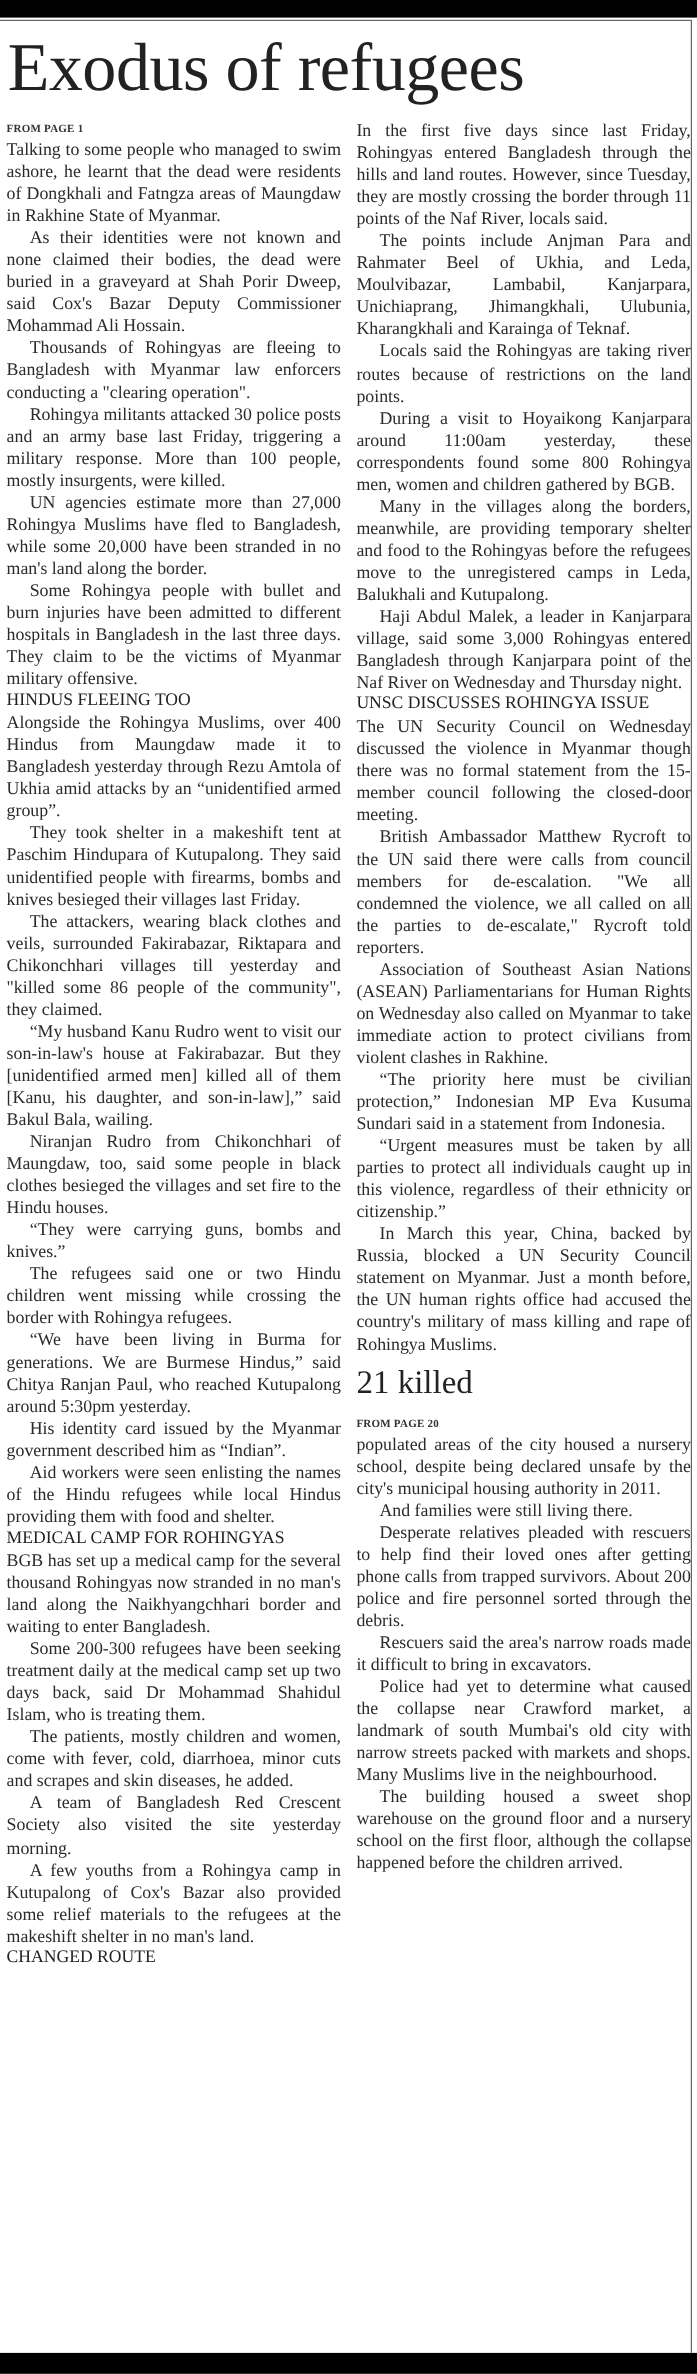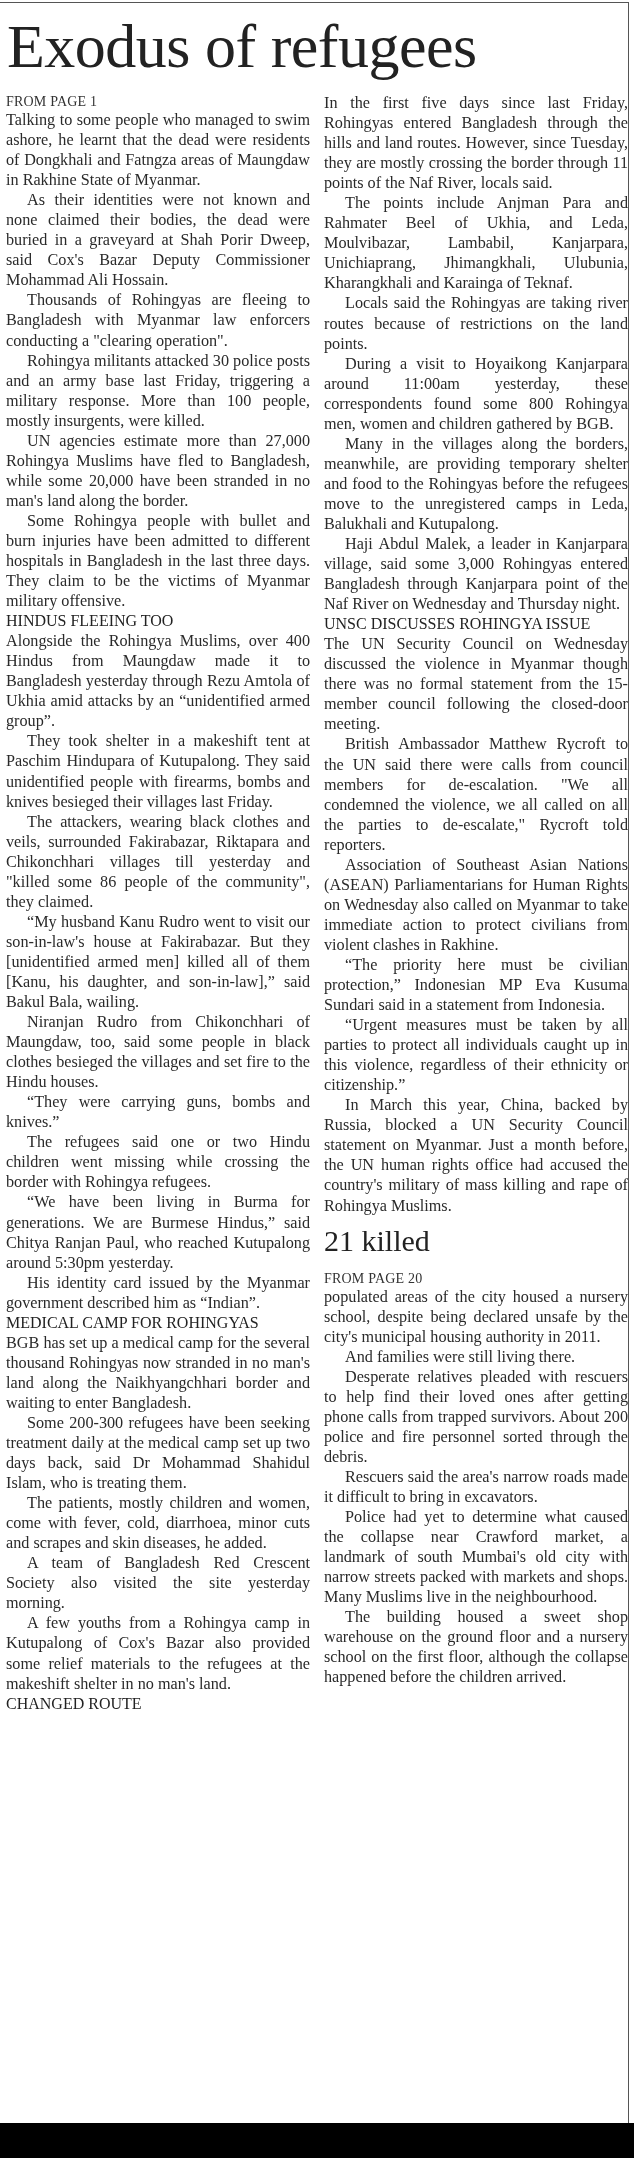--- a/index.html
+++ b/index.html
@@ -1,24 +1,24 @@
 <!DOCTYPE html>
 <html><head>
 <meta charset="utf-8">
 <style>
   html, body { margin:0; padding:0; }
   body { width:634px; height:2158px; background:#000; overflow:hidden; position:relative; font-family:"Liberation Serif","DejaVu Serif",serif; color:#2a2a2a; }
-  .page { position:absolute; left:0; top:0; width:634px; height:2123px; background:#fff; overflow:hidden; }
+  .page { position:absolute; left:0; top:16px; width:634px; height:2123px; background:#fff; overflow:hidden; }
   .top-rule { position:absolute; left:0; top:2px; width:628px; height:1px; background:#555; }
   .right-rule { position:absolute; left:628px; top:2px; width:1px; height:2121px; background:#555; }
   .headline { position:absolute; left:7px; top:10px; margin:0; font-weight:normal; font-size:62px; line-height:72px; letter-spacing:-0.5px; color:#222; white-space:nowrap; }
   .col { position:absolute; top:93px; width:304px; font-size:16.2px; line-height:20.05px; text-align:justify; }
   .col-left { left:6px; }
   .col-right { left:324px; }
-  .kicker { font-size:14px; font-weight:normal; color:#333; line-height:17px; margin:0; letter-spacing:0.2px; }
+  .kicker { font-size:10px; font-weight:bold; color:#333; line-height:17px; margin:0; letter-spacing:0.2px; }
   .p { margin:0; text-indent:21px; }
   .p.noindent { text-indent:0; }
   .subhead { margin:0; font-weight:normal; font-size:16px; line-height:20px; color:#222; text-align:left; }
   .headline2 { margin:2px 0 6px 0; font-weight:normal; font-size:30px; line-height:46px; color:#222; text-align:left; }
 </style>
 </head>
 <body>
 
 <div class="page">
   <div class="top-rule"></div>
@@ -38,20 +38,21 @@
         <h3 class="subhead">HINDUS FLEEING TOO</h3>
         <p class="p noindent">Alongside the Rohingya Muslims, over 400 Hindus from Maungdaw made it to Bangladesh yesterday through Rezu Amtola of Ukhia amid attacks by an “unidentified armed group”.</p>
         <p class="p">They took shelter in a makeshift tent at Paschim Hindupara of Kutupalong. They said unidentified people with firearms, bombs and knives besieged their villages last Friday.</p>
         <p class="p">The attackers, wearing black clothes and veils, surrounded Fakirabazar, Riktapara and Chikonchhari villages till yesterday and "killed some 86 people of the community", they claimed.</p>
         <p class="p">“My husband Kanu Rudro went to visit our son-in-law's house at Fakirabazar. But they [unidentified armed men] killed all of them [Kanu, his daughter, and son-in-law],” said Bakul Bala, wailing.</p>
         <p class="p">Niranjan Rudro from Chikonchhari of Maungdaw, too, said some people in black clothes besieged the villages and set fire to the Hindu houses.</p>
         <p class="p">“They were carrying guns, bombs and knives.”</p>
         <p class="p">The refugees said one or two Hindu children went missing while crossing the border with Rohingya refugees.</p>
         <p class="p">“We have been living in Burma for generations. We are Burmese Hindus,” said Chitya Ranjan Paul, who reached Kutupalong around 5:30pm yesterday.</p>
         <p class="p">His identity card issued by the Myanmar government described him as “Indian”.</p>
+        <p class="p">Aid workers were seen enlisting the names of the Hindu refugees while local Hindus providing them with food and shelter.</p>
         <h3 class="subhead">MEDICAL CAMP FOR ROHINGYAS</h3>
         <p class="p noindent">BGB has set up a medical camp for the several thousand Rohingyas now stranded in no man's land along the Naikhyangchhari border and waiting to enter Bangladesh.</p>
         <p class="p">Some 200-300 refugees have been seeking treatment daily at the medical camp set up two days back, said Dr Mohammad Shahidul Islam, who is treating them.</p>
         <p class="p">The patients, mostly children and women, come with fever, cold, diarrhoea, minor cuts and scrapes and skin diseases, he added.</p>
         <p class="p">A team of Bangladesh Red Crescent Society also visited the site yesterday morning.</p>
         <p class="p">A few youths from a Rohingya camp in Kutupalong of Cox's Bazar also provided some relief materials to the refugees at the makeshift shelter in no man's land.</p>
         <h3 class="subhead">CHANGED ROUTE</h3>
       </div>
   </div>
 

